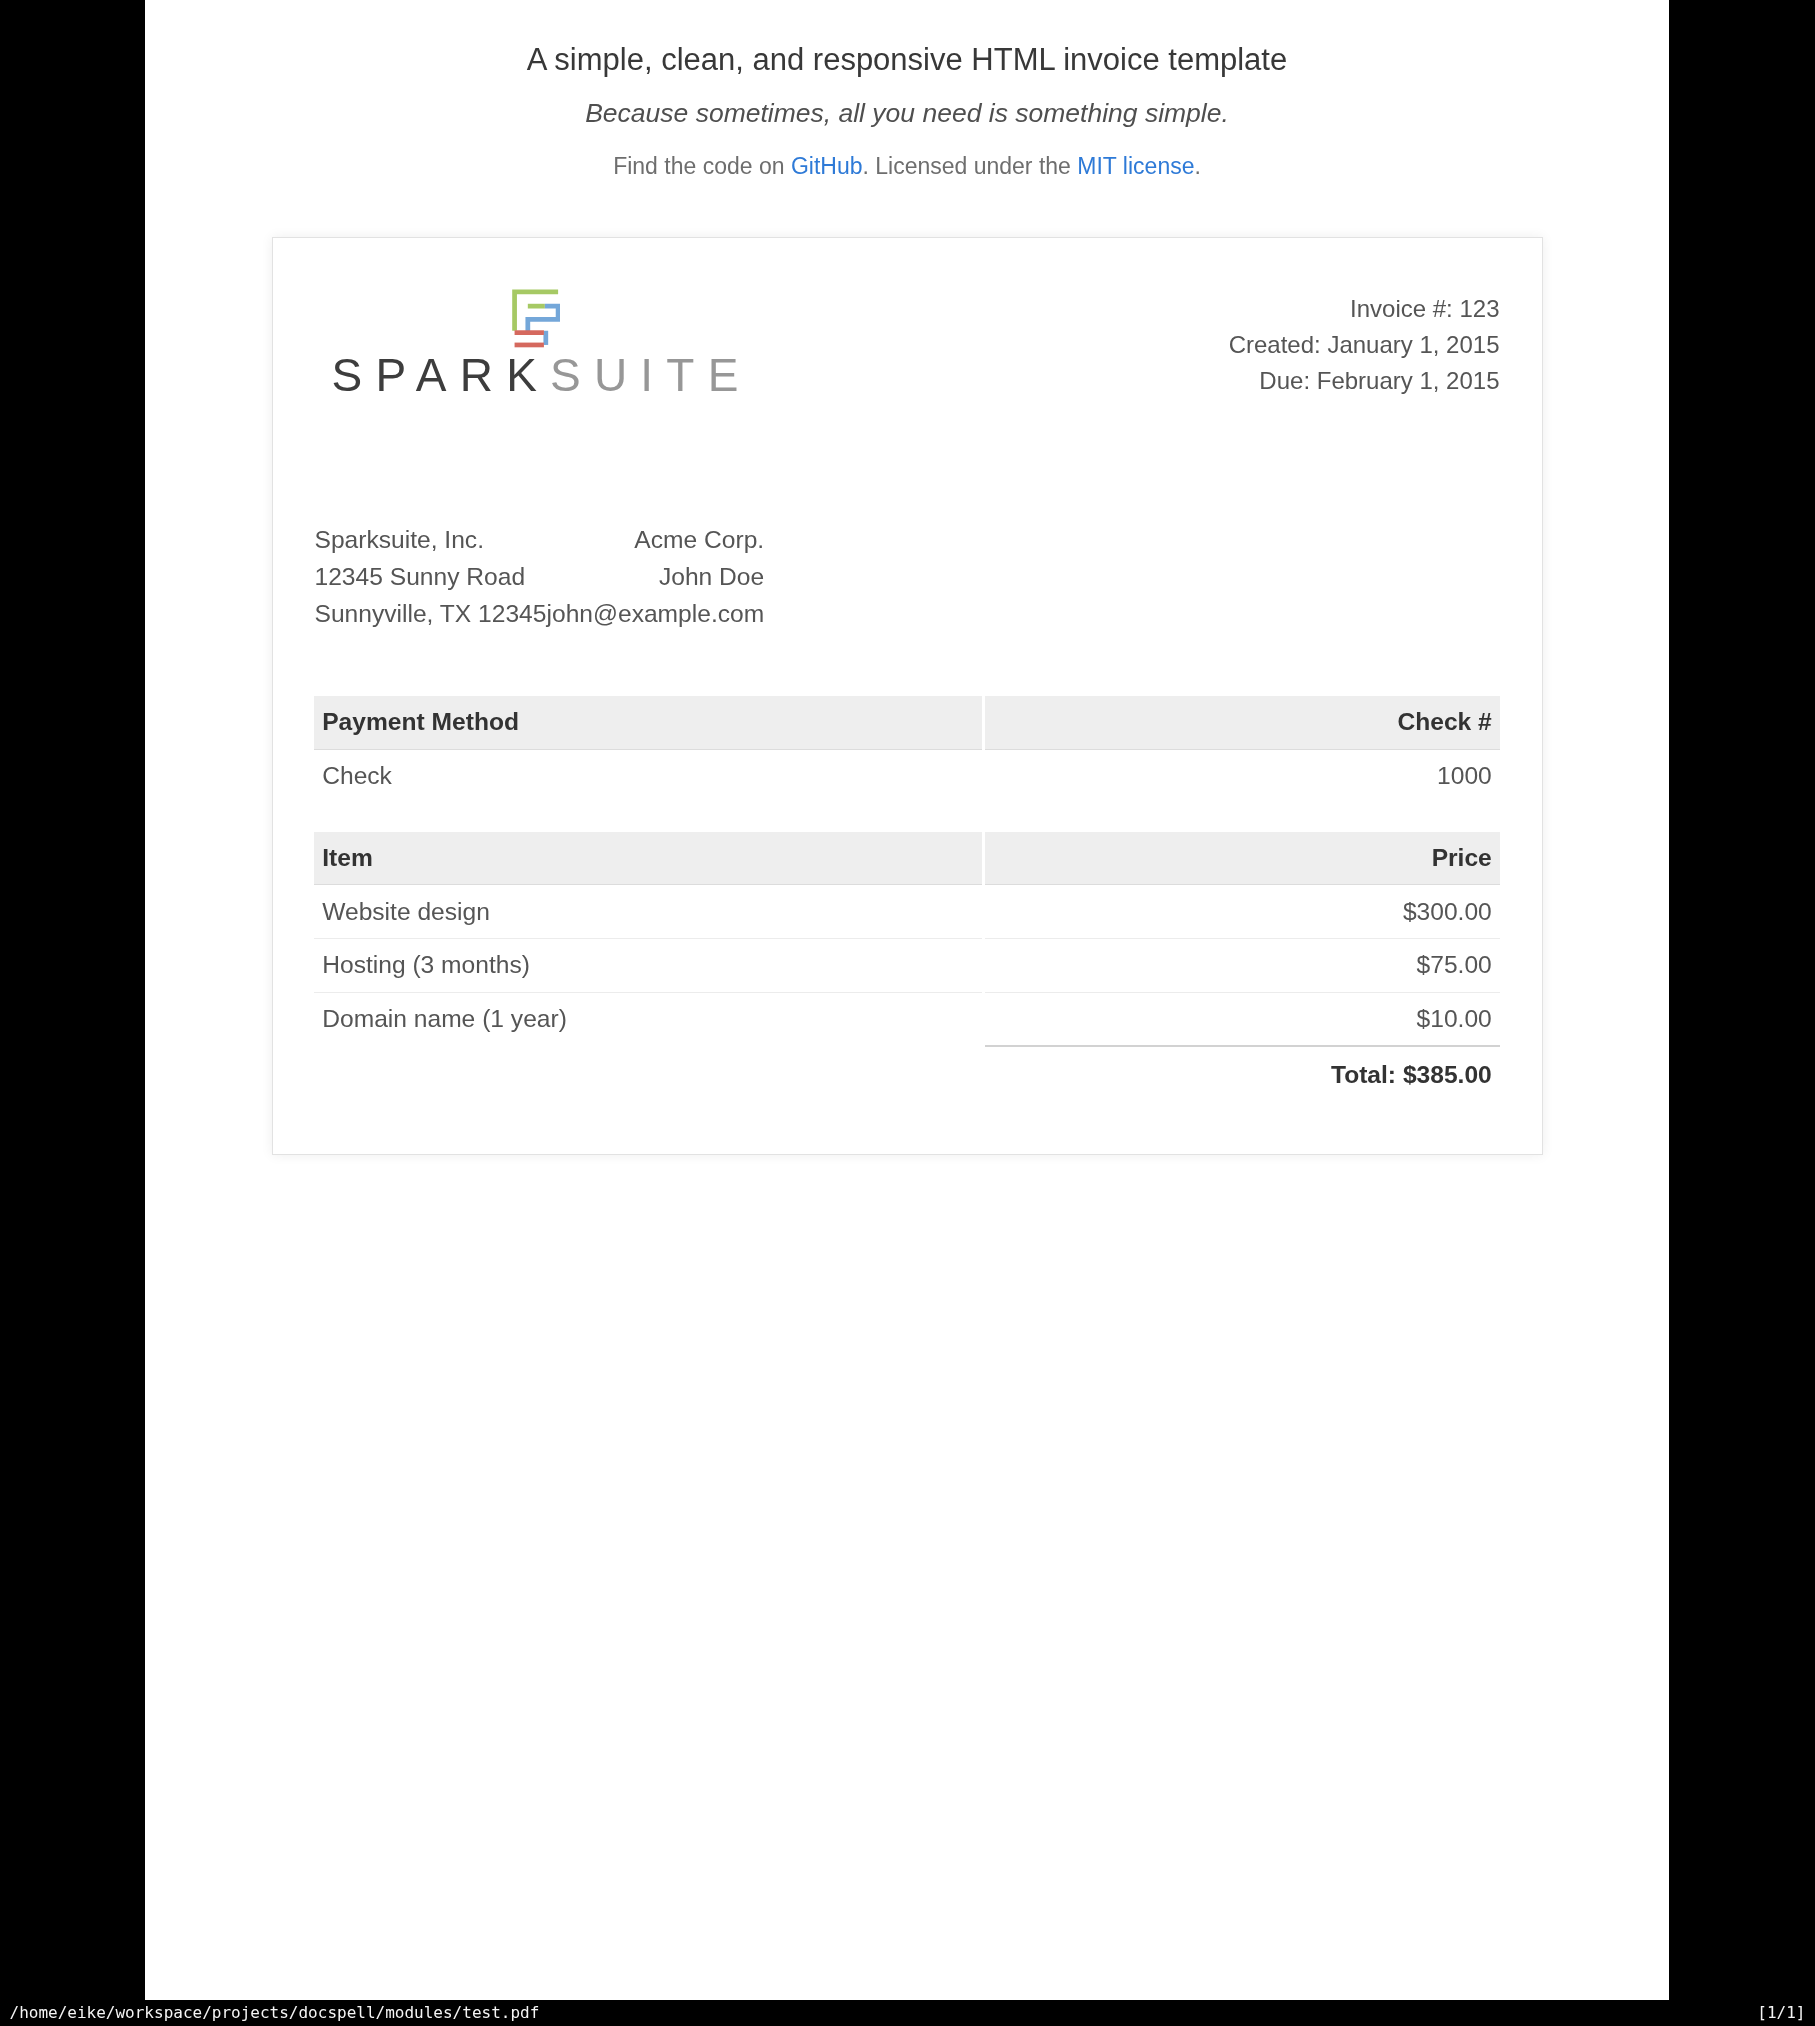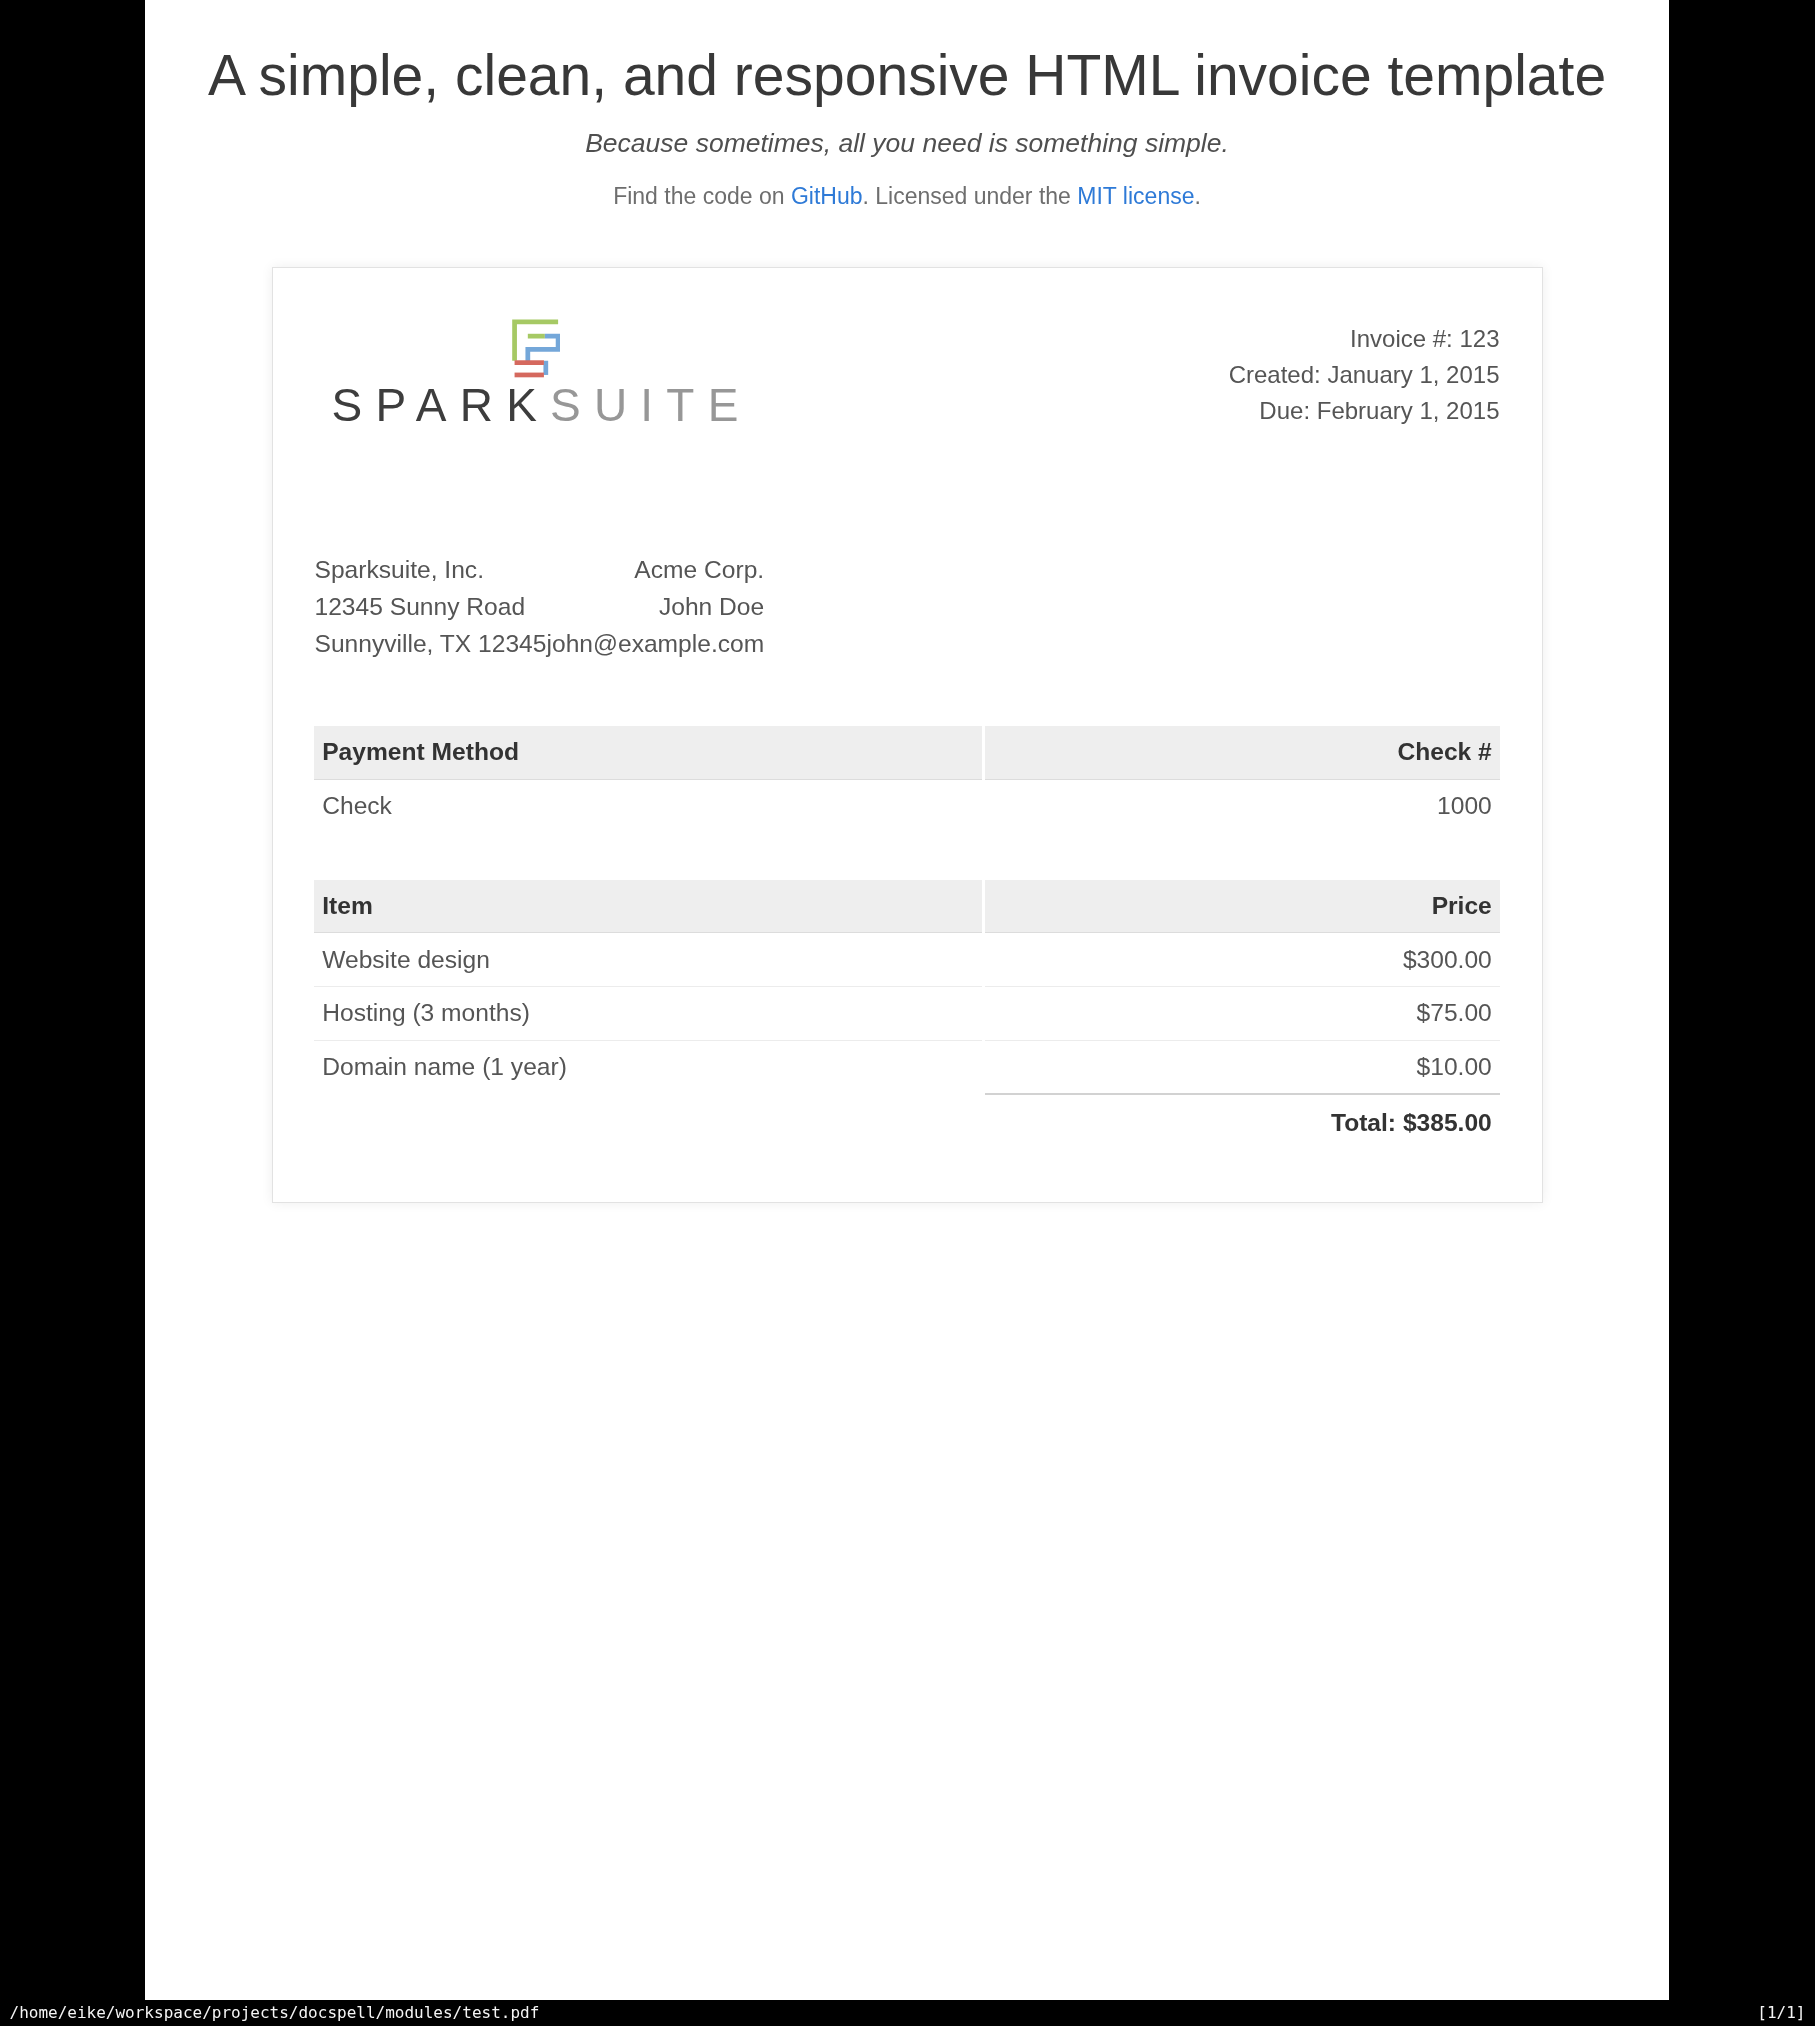--- a/index.html
+++ b/index.html
@@ -12,21 +12,21 @@
     overflow:hidden;
   }
   .page {
     position:absolute; left:145px; top:0;
     width:1524px; height:2000px;
     background:#ffffff;
   }
   .doc-title {
     margin:42px 0 0 0;
     text-align:center;
-    font-size:57px; font-weight:300;
+    font-size:31px; font-weight:300;
     color:#383838;
   }
   .doc-subtitle {
     margin-top:20px;
     text-align:center;
     font-size:26.5px; font-style:italic;
     color:#4f4f4f;
   }
   .link-line {
     margin-top:24px;
@@ -85,21 +85,21 @@
     color:#555;
     vertical-align:top;
   }
   table.inv td.num { text-align:right; }
   tr.heading td {
     background:#eeeeee;
     border-bottom:1.9px solid #dcdcdc;
     font-weight:bold;
     color:#333;
   }
-  tr.details td { padding-bottom:60px; }
+  tr.details td { padding-bottom:42px; }
   tr.item td { border-bottom:1.9px solid #ececec; }
   tr.item-last td { border-bottom:none; }
   tr.total td { padding-top:14px; }
   tr.total td.num {
     border-top:2.8px solid #d2d2d2;
     font-weight:bold;
     color:#333;
   }
   .col-left { width:56.5%; }
   .col-right { width:43.5%; }

